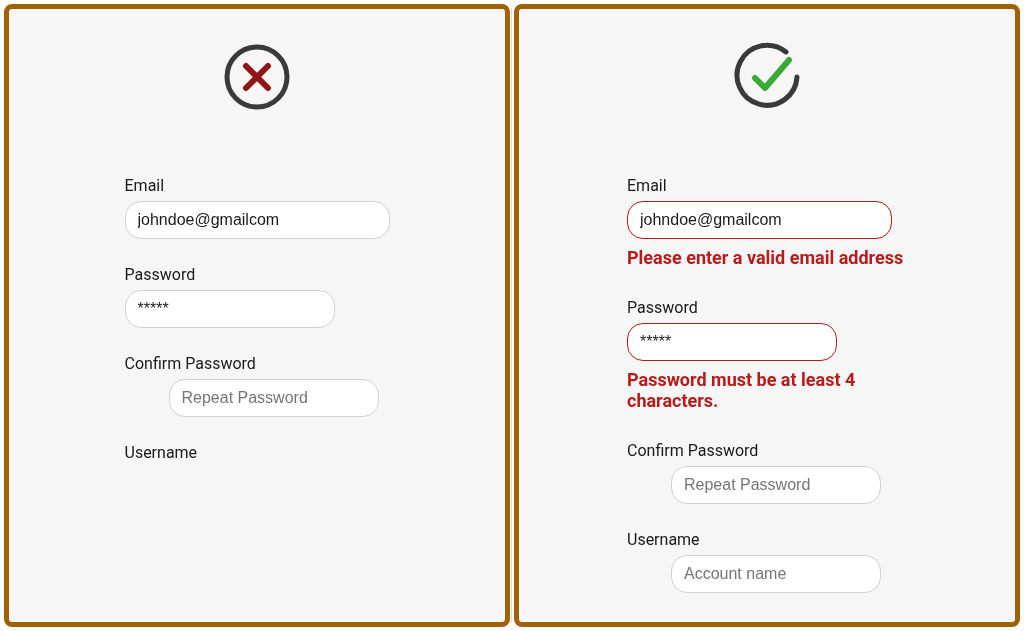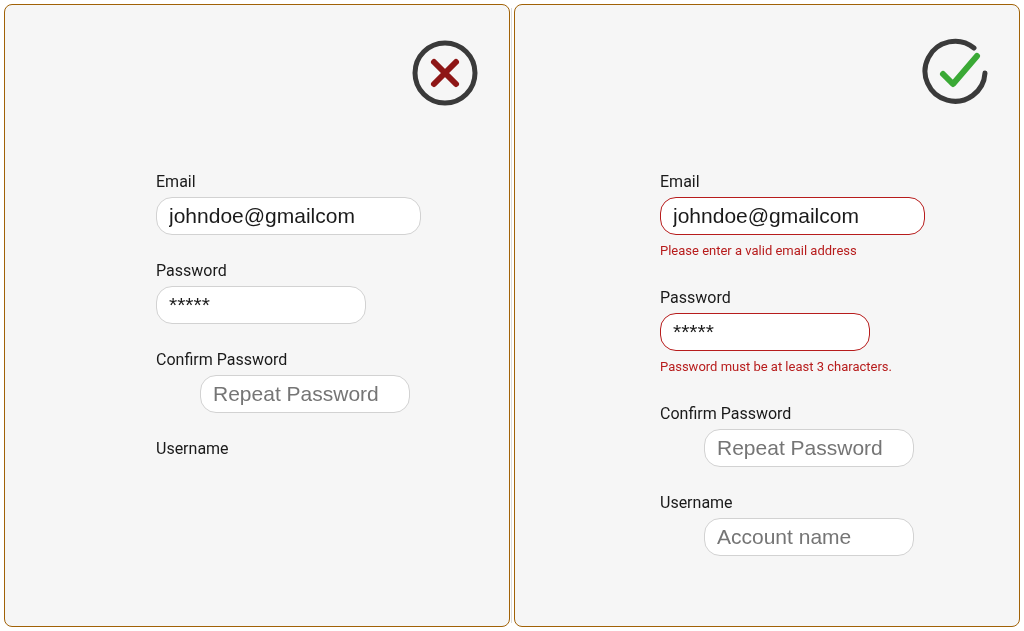--- a/index.html
+++ b/index.html
@@ -18,26 +18,26 @@
       position: relative;
       width: 1024px;
       height: 631px;
       padding: 4px;
       display: flex;
       gap: 4px;
     }
     .panel {
       flex: 1 1 50%;
       background: #f6f6f6;
-      border: 1px solid #a16207;
+      border: 5px solid #a16207;
       border-radius: 8px;
       padding: 24px 28px 30px;
       display: flex;
       flex-direction: column;
-      align-items: flex-end;
+      align-items: center;
     }
     .icon-row {
       display: flex;
       justify-content: center;
       padding: 8px 0 22px;
     }
     .status-circle {
       width: 72px;
       height: 72px;
     }
@@ -63,41 +63,42 @@
     .label.first {
       margin-top: 0;
     }
     .input {
       width: 265px;
       height: 38px;
       background: #fff;
       border: 1px solid #d2d2d2;
       border-radius: 16px;
       padding: 12px 12px;
-      font-size: 21px;
+      font-size: 16px;
       color: #1a1a1a;
       outline: none;
       margin-bottom: 10px;
     }
     .input.narrow {
       width: 210px;
     }
     .input.placeholder {
       color: #9a9a9a;
       margin-left: 44px;
     }
     .input.error {
       border: 1px solid #b71c1c;
       border-width: 1.5px;
     }
     .error-msg {
-      font-size: 13px;
+      font-size: 18px;
       color: #b71c1c;
       margin-top: -2px;
       margin-bottom: 14px;
+      font-weight: bold;
     }
     .center-divider {
       position: absolute;
       left: 511px;
       top: 8px;
       bottom: 8px;
       width: 1px;
       background: #dcdcdc;
     }
   </style>
@@ -142,21 +143,21 @@
       </span>
     </div>
     <hr class="divider">
     <div class="form form-right">
       <div class="label first">Email</div>
       <input class="input error" type="text" value="johndoe@gmailcom" style="">
       <div class="error-msg">Please enter a valid email address</div>
 
       <div class="label">Password</div>
       <input class="input narrow error" type="text" value="*****" style="">
-      <div class="error-msg">Password must be at least 3 characters.</div>
+      <div class="error-msg">Password must be at least 4 characters.</div>
 
       <div class="label">Confirm Password</div>
       <input class="input narrow placeholder" type="text" placeholder="Repeat Password" style="">
 
       <div class="label">Username</div>
       <input class="input narrow placeholder" type="text" placeholder="Account name" style="">
     </div>
   </div>
 
 </div>

